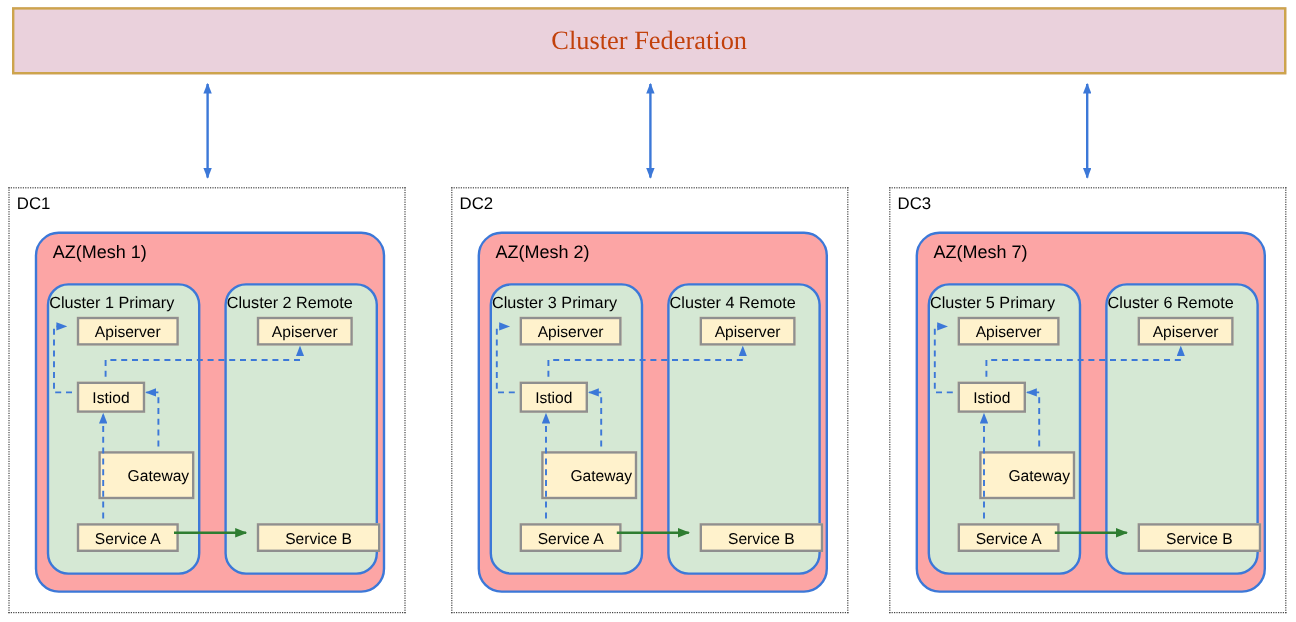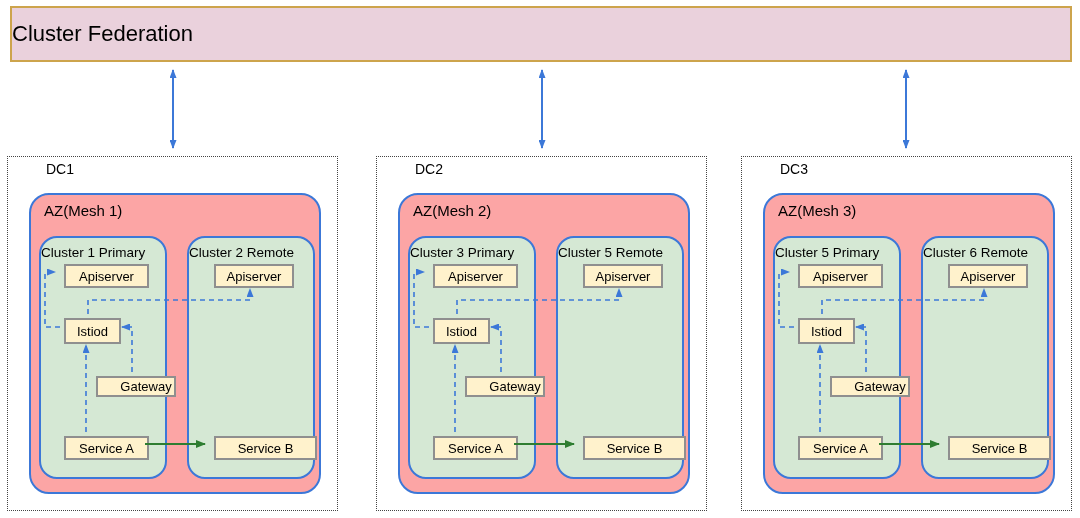--- a/index.html
+++ b/index.html
@@ -14,23 +14,24 @@
     overflow: hidden;
   }
 
   
   .banner {
     position: absolute;
     left: 10px; top: 6px;
     width: 1062px; height: 56px;
     background: #ead1dc;
     border: 2px solid #cda44c;
-    display: flex; align-items: center; 
+    display: flex; align-items: center; justify-content: center;
     font-size: 22px;
-    color: #000000;
+    color: #c2410c;
+    font-family: Liberation Serif, serif;
   }
 
   
   .fed-arrows {
     position: absolute; left: 0; top: 0;
     width: 1080px; height: 160px;
     pointer-events: none;
   }
 
   
@@ -41,21 +42,20 @@
     border: 1.5px dotted #444;
     background: #ffffff;
   }
   .dc-1 { left: 7px; }
   .dc-2 { left: 376px; }
   .dc-3 { left: 741px; }
 
   .dc-label {
     position: absolute; left: 6px; top: 4px;
     font-size: 14px;
-    margin-left: 32px;
   }
 
   
   .az {
     position: absolute;
     left: 21px; top: 36px;
     width: 292px; height: 301px;
     background: #fca5a5;
     border: 2px solid #3c78d8;
     border-radius: 20px;
@@ -89,21 +89,21 @@
     position: absolute;
     background: #fff2cc;
     border: 2.5px solid #8f8f8f;
     display: flex; align-items: center; justify-content: center;
     font-size: 13px;
     white-space: nowrap;
     z-index: 2;
   }
   .n-apiserver  { left: 23px; top: 26px;  width: 85px; height: 24px; }
   .n-istiod     { left: 23px; top: 80px;  width: 57px; height: 26px; }
-  .n-gateway    { left: 55px; top: 138px; width: 80px; height: 21px; padding-left: 20px; }
+  .n-gateway    { left: 41px; top: 138px; width: 80px; height: 40px; padding-left: 20px; }
   .n-service-a  { left: 23px; top: 198px; width: 85px; height: 24px; text-align: right; }
   .n-apiserver-r{ left: 25px; top: 26px;  width: 80px; height: 24px; }
   .n-service-b  { left: 25px; top: 198px; width: 103px; height: 24px; }
 
   
   .dc-arrows {
     position: absolute; left: 0; top: 0;
     width: 331px; height: 355px;
     pointer-events: none;
     z-index: 3;
@@ -177,39 +177,39 @@
 
       <div class="cluster primary">
         <div class="cluster-label">Cluster 3 Primary</div>
         <div class="node n-apiserver">Apiserver</div>
         <div class="node n-istiod">Istiod</div>
         <div class="node n-gateway">Gateway</div>
         <div class="node n-service-a">Service A</div>
       </div>
 
       <div class="cluster remote">
-        <div class="cluster-label">Cluster 5 Remote</div>
+        <div class="cluster-label">Cluster 4 Remote</div>
         <div class="node n-apiserver-r">Apiserver</div>
         <div class="node n-service-b">Service B</div>
       </div>
     </div>
 
     <svg class="dc-arrows" viewBox="0 0 331 355">
       <path class="edge-dashed" d="M52,170 L37,170 L37,115 L47,115" marker-end="url(#ah-blue)"></path>
       <path class="edge-dashed" d="M80,157 L80,143 L242,143 L242,132" marker-end="url(#ah-blue)"></path>
       <path class="edge-dashed" d="M124,215 L124,170 L114,170" marker-end="url(#ah-blue)"></path>
       <path class="edge-dashed" d="M78,275 L78,188" marker-end="url(#ah-blue)"></path>
       <path class="edge-solid" d="M137,287 L197,287" marker-end="url(#ah-green)"></path>
     </svg>
   </div>
 
   <div class="dc dc-3">
     <div class="dc-label">DC3</div>
     <div class="az">
-      <div class="az-label">AZ(Mesh 3)</div>
+      <div class="az-label">AZ(Mesh 7)</div>
 
       <div class="cluster primary">
         <div class="cluster-label">Cluster 5 Primary</div>
         <div class="node n-apiserver">Apiserver</div>
         <div class="node n-istiod">Istiod</div>
         <div class="node n-gateway">Gateway</div>
         <div class="node n-service-a">Service A</div>
       </div>
 
       <div class="cluster remote">

